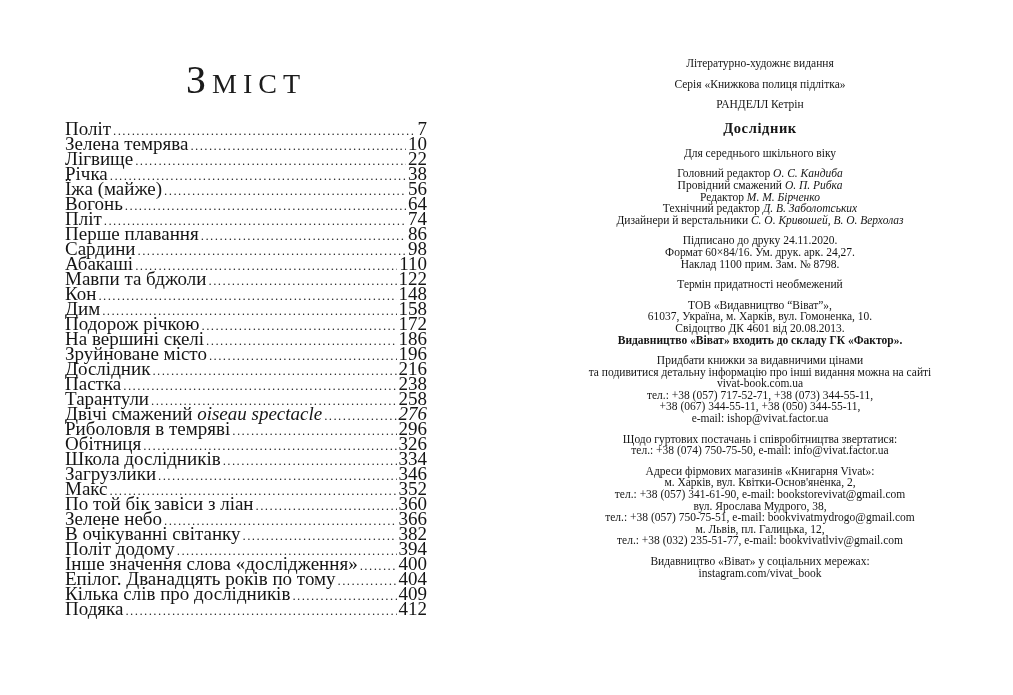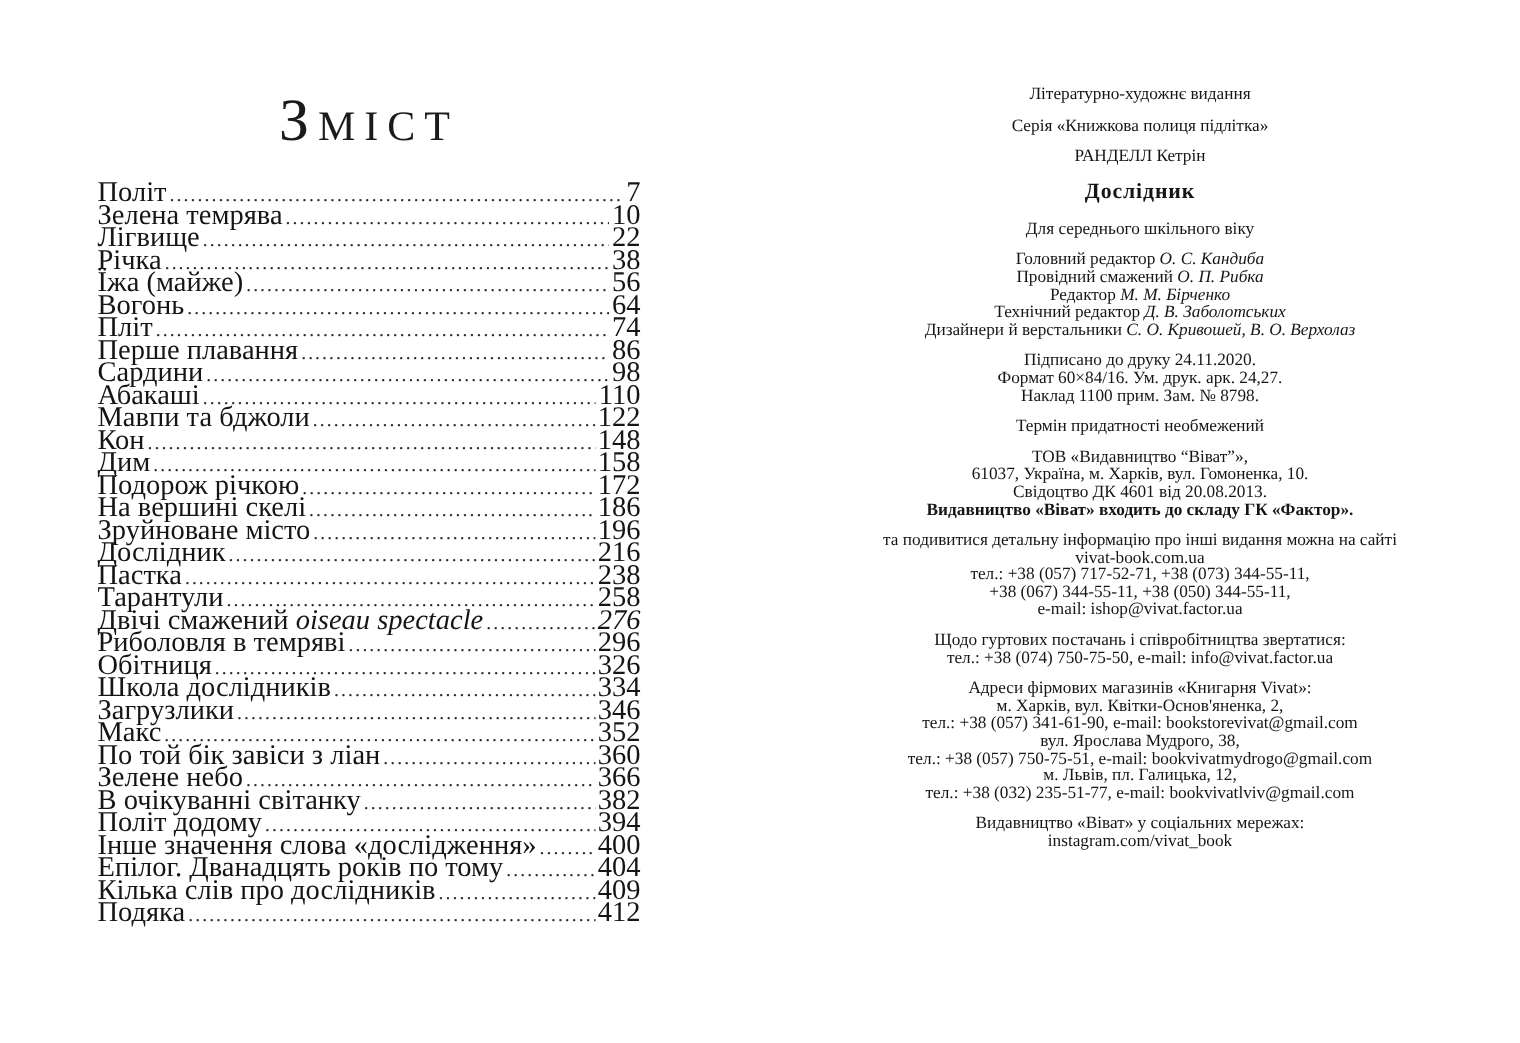--- a/index.html
+++ b/index.html
@@ -279,20 +279,21 @@
       <div class="col-block">
         <div class="col-line"><span class="t-span">Термін придатності необмежений</span></div>
       </div>
       <div class="col-block">
         <div class="col-line"><span class="t-span">ТОВ «Видавництво “Віват”»,</span></div>
         <div class="col-line"><span class="t-span">61037, Україна, м. Харків, вул. Гомоненка, 10.</span></div>
         <div class="col-line"><span class="t-span">Свідоцтво ДК 4601 від 20.08.2013.</span></div>
         <div class="col-line"><span class="t-span bd">Видавництво «Віват» входить до складу ГК «Фактор».</span></div>
       </div>
       <div class="col-block">
+        <div class="col-line"><span class="t-span">Придбати книжки за видавничими цінами</span></div>
         <div class="col-line"><span class="t-span">та подивитися детальну інформацію про інші видання можна на сайті</span></div>
         <div class="col-line"><span class="t-span">vivat-book.com.ua</span></div>
         <div class="col-line"><span class="t-span">тел.: +38 (057) 717-52-71, +38 (073) 344-55-11,</span></div>
         <div class="col-line"><span class="t-span">+38 (067) 344-55-11, +38 (050) 344-55-11,</span></div>
         <div class="col-line"><span class="t-span">e-mail: ishop@vivat.factor.ua</span></div>
       </div>
       <div class="col-block">
         <div class="col-line"><span class="t-span">Щодо гуртових постачань і співробітництва звертатися:</span></div>
         <div class="col-line"><span class="t-span">тел.: +38 (074) 750-75-50, e-mail: info@vivat.factor.ua</span></div>
       </div>

